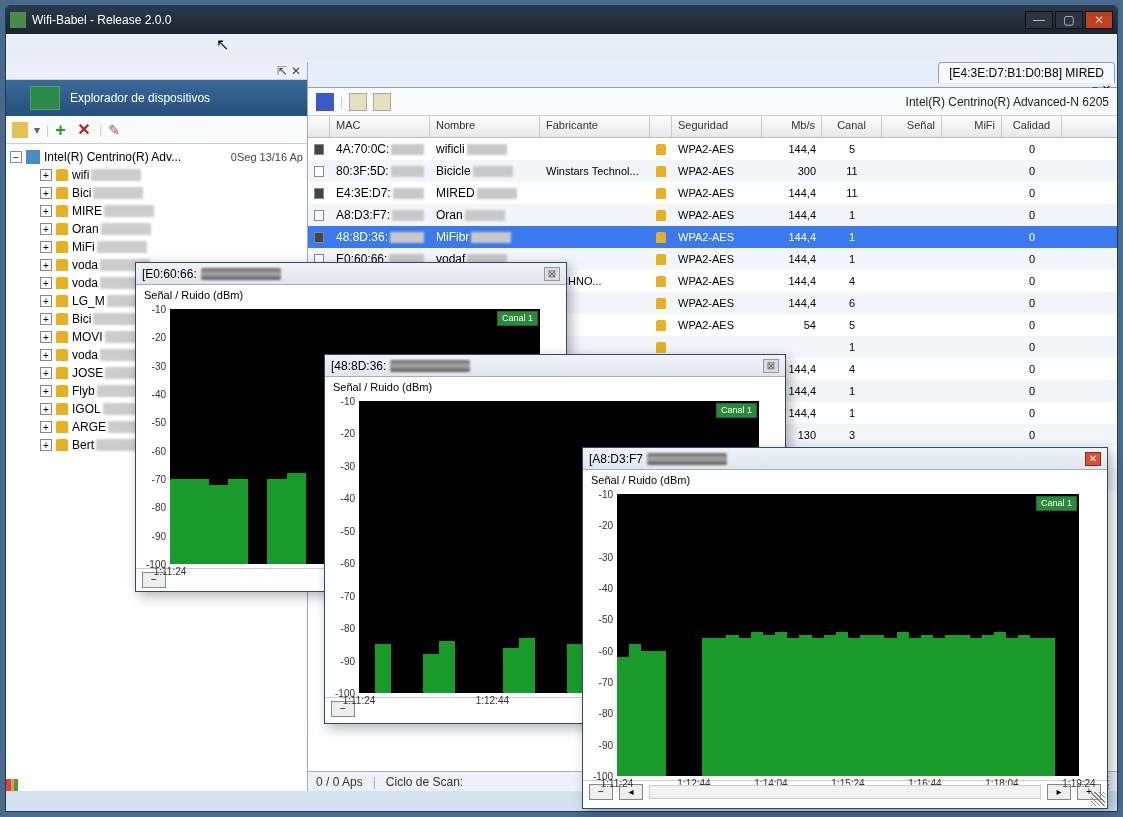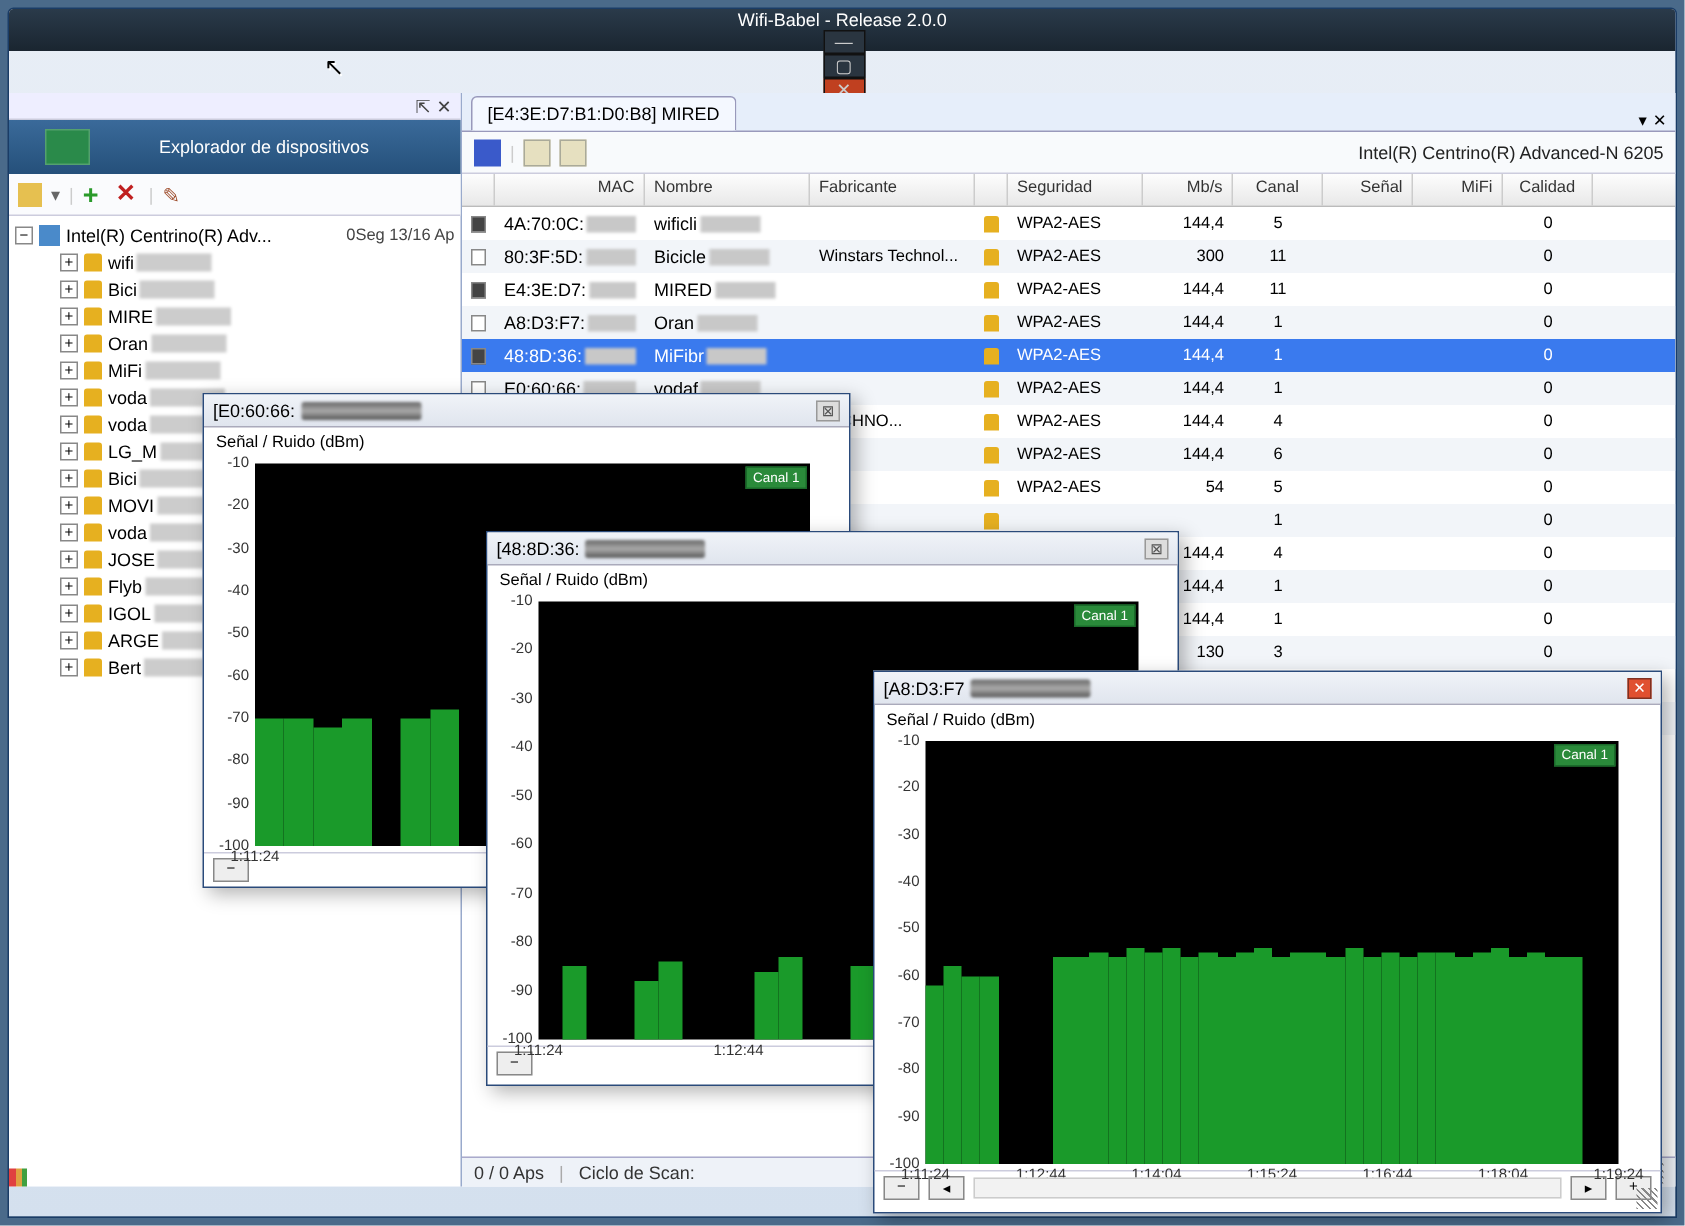--- a/index.html
+++ b/index.html
@@ -1,35 +1,35 @@
 <!DOCTYPE html>
 <html><head>
 <meta charset="utf-8">
 <style>
 * { box-sizing: border-box; margin: 0; padding: 0; font-family: 'Segoe UI', Tahoma, sans-serif; font-size: 12px; }
 body { background: #4a6a8a; width: 1123px; height: 817px; overflow: hidden; position: relative; }
 
 .window { position: absolute; top: 5px; left: 5px; right: 5px; bottom: 5px; background: linear-gradient(#e8eef6, #d4e0ee); border: 1px solid #1a3c66; border-radius: 4px 4px 0 0; overflow: hidden; }
 
-.titlebar { height: 28px; background: linear-gradient(#2a3a4a, #1a2530); display: flex; align-items: center; padding: 0 4px; color: #fff; flex-direction: column; }
+.titlebar { height: 28px; background: linear-gradient(#2a3a4a, #1a2530); display: flex; align-items: center; padding: 0 4px; color: #fff; }
 .titlebar .app-icon { width: 16px; height: 16px; background: #4a8a4a; margin-right: 6px; }
 .titlebar .title { flex: 1; font-size: 12px; }
 .titlebar .win-btn { width: 28px; height: 18px; background: #2a3540; color: #ccc; display: flex; align-items: center; justify-content: center; margin-left: 2px; border: 1px solid #111; cursor: pointer; }
 .titlebar .win-btn.close { background: #c04020; }
 
 .menubar { height: 28px; background: #eef2f8; border-bottom: 1px solid #aac; display: flex; align-items: stretch; padding: 2px 4px; }
 .menubar .menu-item { padding: 4px 10px; cursor: pointer; border: 1px solid transparent; display: flex; align-items: center; }
 .menubar .menu-item.hover { background: #cde5ff; border: 1px solid #6aa5e6; }
 
 .content { position: absolute; top: 56px; left: 0; right: 0; bottom: 20px; background: #dde6f2; display: flex; }
 
 .sidebar { width: 302px; background: #fff; border-right: 1px solid #99aacc; display: flex; flex-direction: column; }
 .sidebar-head { height: 18px; background: #eef; display: flex; justify-content: flex-end; align-items: center; font-size: 10px; color: #444; padding-right: 4px; border-bottom: 1px solid #ccd; }
 .pin-icon, .x-icon { width: 14px; text-align: center; cursor: pointer; }
-.sidebar-title { height: 36px; background: linear-gradient(#3a6a9a, #25507a); color: #fff; display: flex; align-items: center; padding-left: 24px; font-size: 14px; gap: 36px; }
+.sidebar-title { height: 36px; background: linear-gradient(#3a6a9a, #25507a); color: #fff; display: flex; align-items: center; padding-left: 24px; font-size: 14px; }
 .sidebar-title .dev-icon { width: 30px; height: 24px; background: #2a8a4a; margin-right: 10px; border: 1px solid #fff3; }
 .sidebar-toolbar { height: 28px; border-bottom: 1px solid #ccd; display: flex; align-items: center; padding: 0 6px; gap: 6px; background: #fafbfd; }
 .tb-icon { width: 16px; height: 16px; cursor: pointer; }
 .folder-icon { background: #e6c050; }
 .plus-icon { color: #2a9a2a; font-size: 18px; font-weight: bold; line-height: 16px; }
 .red-x { color: #c02020; font-size: 16px; font-weight: bold; line-height: 16px; }
 .brush-icon { color: #a05030; font-size: 14px; }
 
 .tree { flex: 1; padding: 4px; overflow: hidden; }
 .tree-root { display: flex; align-items: center; padding: 2px 0; }
@@ -37,21 +37,21 @@
 .tree-root .nic { width: 14px; height: 14px; background: #4a8aca; margin-right: 4px; }
 .tree-root .label { flex: 1; }
 .tree-root .status { color: #444; font-size: 11px; }
 .tree-list { margin-left: 30px; }
 .tree-item { display: flex; align-items: center; padding: 2px 0; font-family: monospace; font-size: 12px; }
 .tree-item .exp { width: 12px; height: 12px; border: 1px solid #888; display: flex; align-items: center; justify-content: center; font-size: 10px; margin-right: 4px; cursor: pointer; }
 .tree-item .lock { width: 12px; height: 12px; background: #e6b020; border-radius: 2px 2px 0 0; margin-right: 4px; }
 .tree-item .smudge { display: inline-block; width: 50px; height: 12px; background: #ccc; filter: blur(1px); margin-left: 2px; }
 
 .main { flex: 1; background: #fff; display: flex; flex-direction: column; min-width: 0; }
-.tabs { height: 26px; background: #e6eefa; display: flex; align-items: end; border-bottom: 1px solid #99b; padding-left: 6px; }
+.tabs { height: 26px; background: #e6eefa; display: flex; align-items: end; border-bottom: 1px solid #99b; padding-left: 6px; flex-direction: column; }
 .tab { height: 23px; padding: 3px 10px; background: #f4f8ff; border: 1px solid #99b; border-bottom: none; border-radius: 4px 4px 0 0; margin-right: 2px; display: flex; align-items: center; gap: 6px; cursor: pointer; max-width: 220px; white-space: nowrap; }
 .tab.active { background: #fff; }
 .tab .tab-ic { width: 12px; height: 12px; }
 .tab .tab-ic.bars { background: linear-gradient(to right, #e04040 0 40%, #e0a040 40% 70%, #40a040 70%); }
 .tab .tab-ic.green { background: #40a040; }
 .tabs-right { margin-left: auto; padding-right: 6px; display: flex; gap: 4px; }
 .tabs-right span { cursor: pointer; font-size: 11px; }
 
 .main-toolbar { height: 28px; display: flex; align-items: center; padding: 0 8px; border-bottom: 1px solid #ccd; background: #f8fafc; }
 .mt-icon { width: 18px; height: 18px; margin-right: 6px; cursor: pointer; }
@@ -60,21 +60,21 @@
 .main-toolbar .adapter { margin-left: auto; font-size: 12px; color: #222; }
 
 .grid { flex: 1; overflow: hidden; }
 .grid-head { display: flex; background: linear-gradient(#fdfdfd, #e8e8e8); border-bottom: 1px solid #bbb; height: 22px; }
 .grid-head .col { padding: 3px 6px; border-right: 1px solid #ccc; font-size: 11px; color: #333; white-space: nowrap; overflow: hidden; }
 .grid-body .row { display: flex; height: 22px; align-items: center; }
 .grid-body .row:nth-child(even) { background: #f2f5f9; }
 .grid-body .row.selected { background: #3a7aee; color: #fff; }
 .grid-body .cell { padding: 2px 6px; font-size: 11px; white-space: nowrap; overflow: hidden; display: flex; align-items: center; }
 .c-chk { width: 22px; justify-content: center; }
-.c-mac { width: 100px; text-align: right; }
+.c-mac { width: 100px; }
 .c-name { width: 110px; }
 .c-mfg { width: 110px; }
 .c-lock { width: 22px; justify-content: center; }
 .c-sec { width: 90px; }
 .c-mbs { width: 60px; text-align: right; justify-content: flex-end; }
 .c-chan { width: 60px; text-align: center; justify-content: center; }
 .c-sig { width: 60px; text-align: right; justify-content: flex-end; }
 .c-noise { width: 60px; text-align: right; justify-content: flex-end; }
 .c-qual { width: 60px; text-align: center; justify-content: center; }
 .chk { width: 11px; height: 11px; border: 1px solid #888; background: #fff; }

